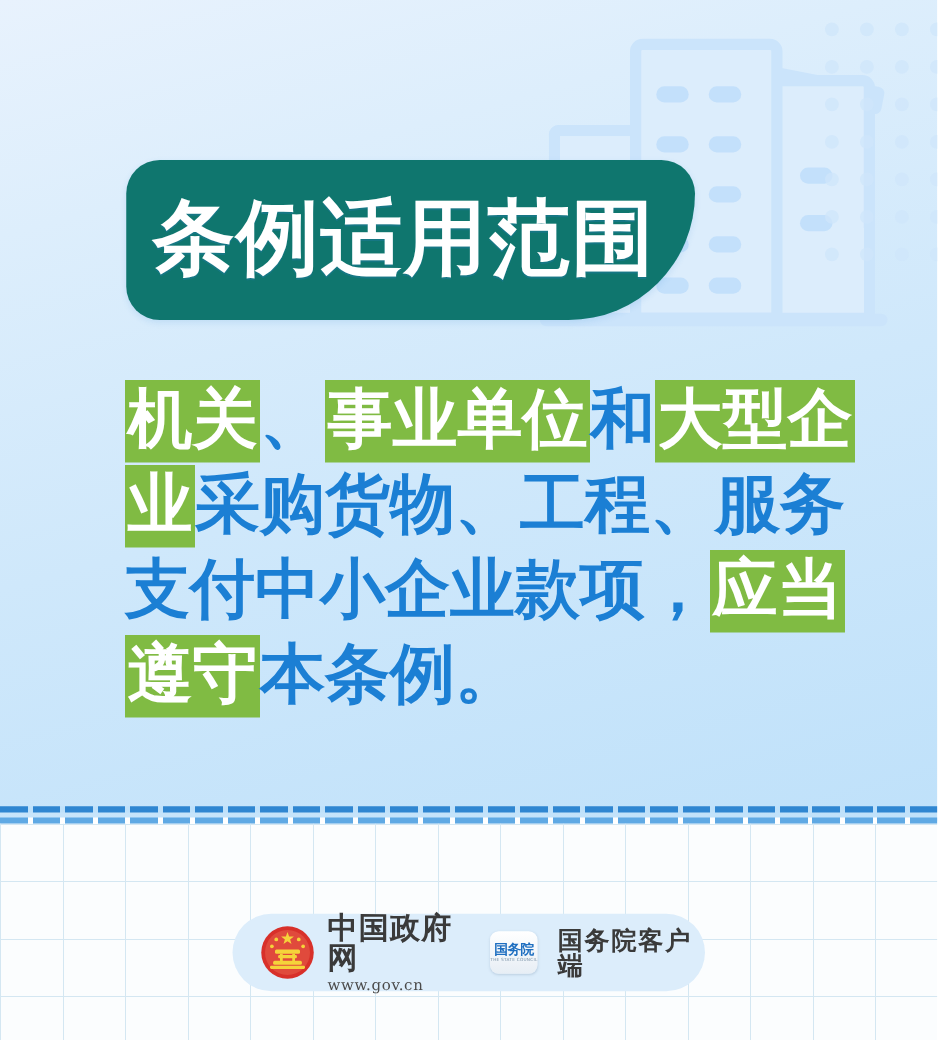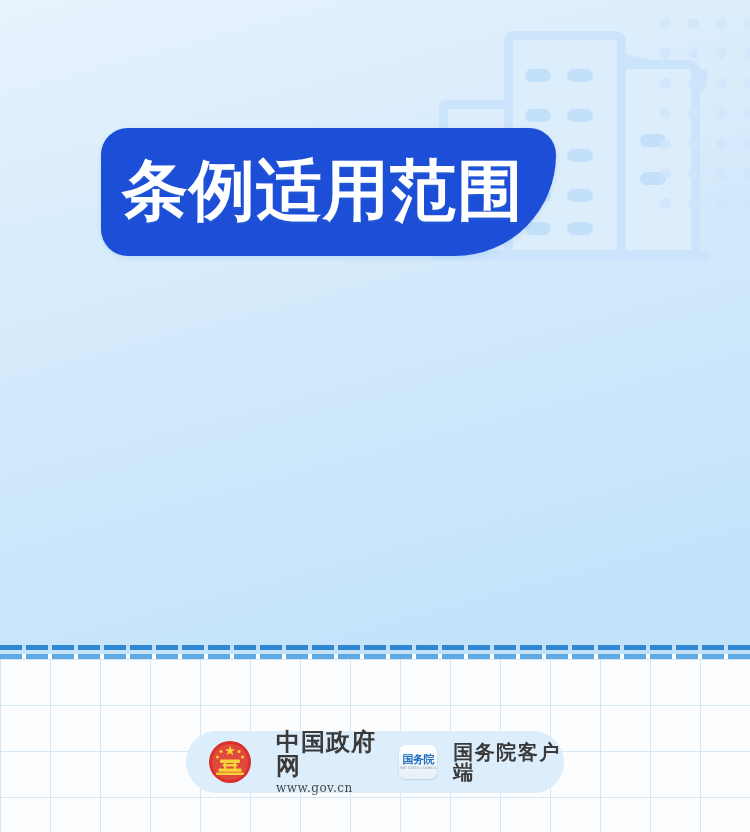--- a/index.html
+++ b/index.html
@@ -71,21 +71,21 @@
     width: 11px; height: 11px;
     border-radius: 50%;
     background: #cfe6fb;
   }
 
   
   .banner {
     position: absolute;
     left: 101px; top: 128px;
     width: 455px; height: 128px;
-    background: #1d4ed8;
+    background: #0f766e;
     border-radius: 34px 34px 128px 34px;
     box-shadow: 0 2px 5px rgba(60,140,210,.16);
   }
   .banner-text {
     position: absolute;
     left: 21px; top: 50%;
     transform: translateY(-52%);
     font-size: 66px;
     font-weight: 700;
     color: #ffffff;
@@ -163,21 +163,21 @@
     display: flex;
     align-items: center;
   }
   .emblem {
     position: relative;
     width: 44px; height: 44px;
     margin-left: 22px;
     flex: 0 0 auto;
   }
   .gov-text {
-    margin-left: 24px;
+    margin-left: 10px;
     display: flex;
     flex-direction: column;
     justify-content: center;
     line-height: 1;
   }
   .gov-title {
     font-size: 24px;
     font-weight: 700;
     color: #3a3a3a;
     letter-spacing: 1px;
@@ -282,20 +282,26 @@
       <div class="dot" style="left:28px;  top:180px;"></div>
       <div class="dot" style="left:56px;  top:180px;"></div>
       <div class="dot" style="left:84px;  top:180px;"></div>
     </div>
   </div>
 
   <div class="banner">
     <div class="banner-text">条例适用范围</div>
   </div>
 
+  <div class="copy">
+    <div class="line"><span class="hl">机关</span><span>、</span><span class="hl">事业单位</span><span>和</span><span class="hl">大型企</span></div>
+    <div class="line"><span class="hl">业</span><span>采购货物、工程、服务</span></div>
+    <div class="line"><span>支付中小企业款项，</span><span class="hl">应当</span></div>
+    <div class="line"><span class="hl">遵守</span><span>本条例。</span></div>
+  </div>
 
   <div class="divider">
     <div class="dash-row dash-a"></div>
     <div class="dash-row dash-b"></div>
   </div>
 
   <div class="grid-area"></div>
 
   <div class="footer-pill"></div>
   <div class="footer-row">

